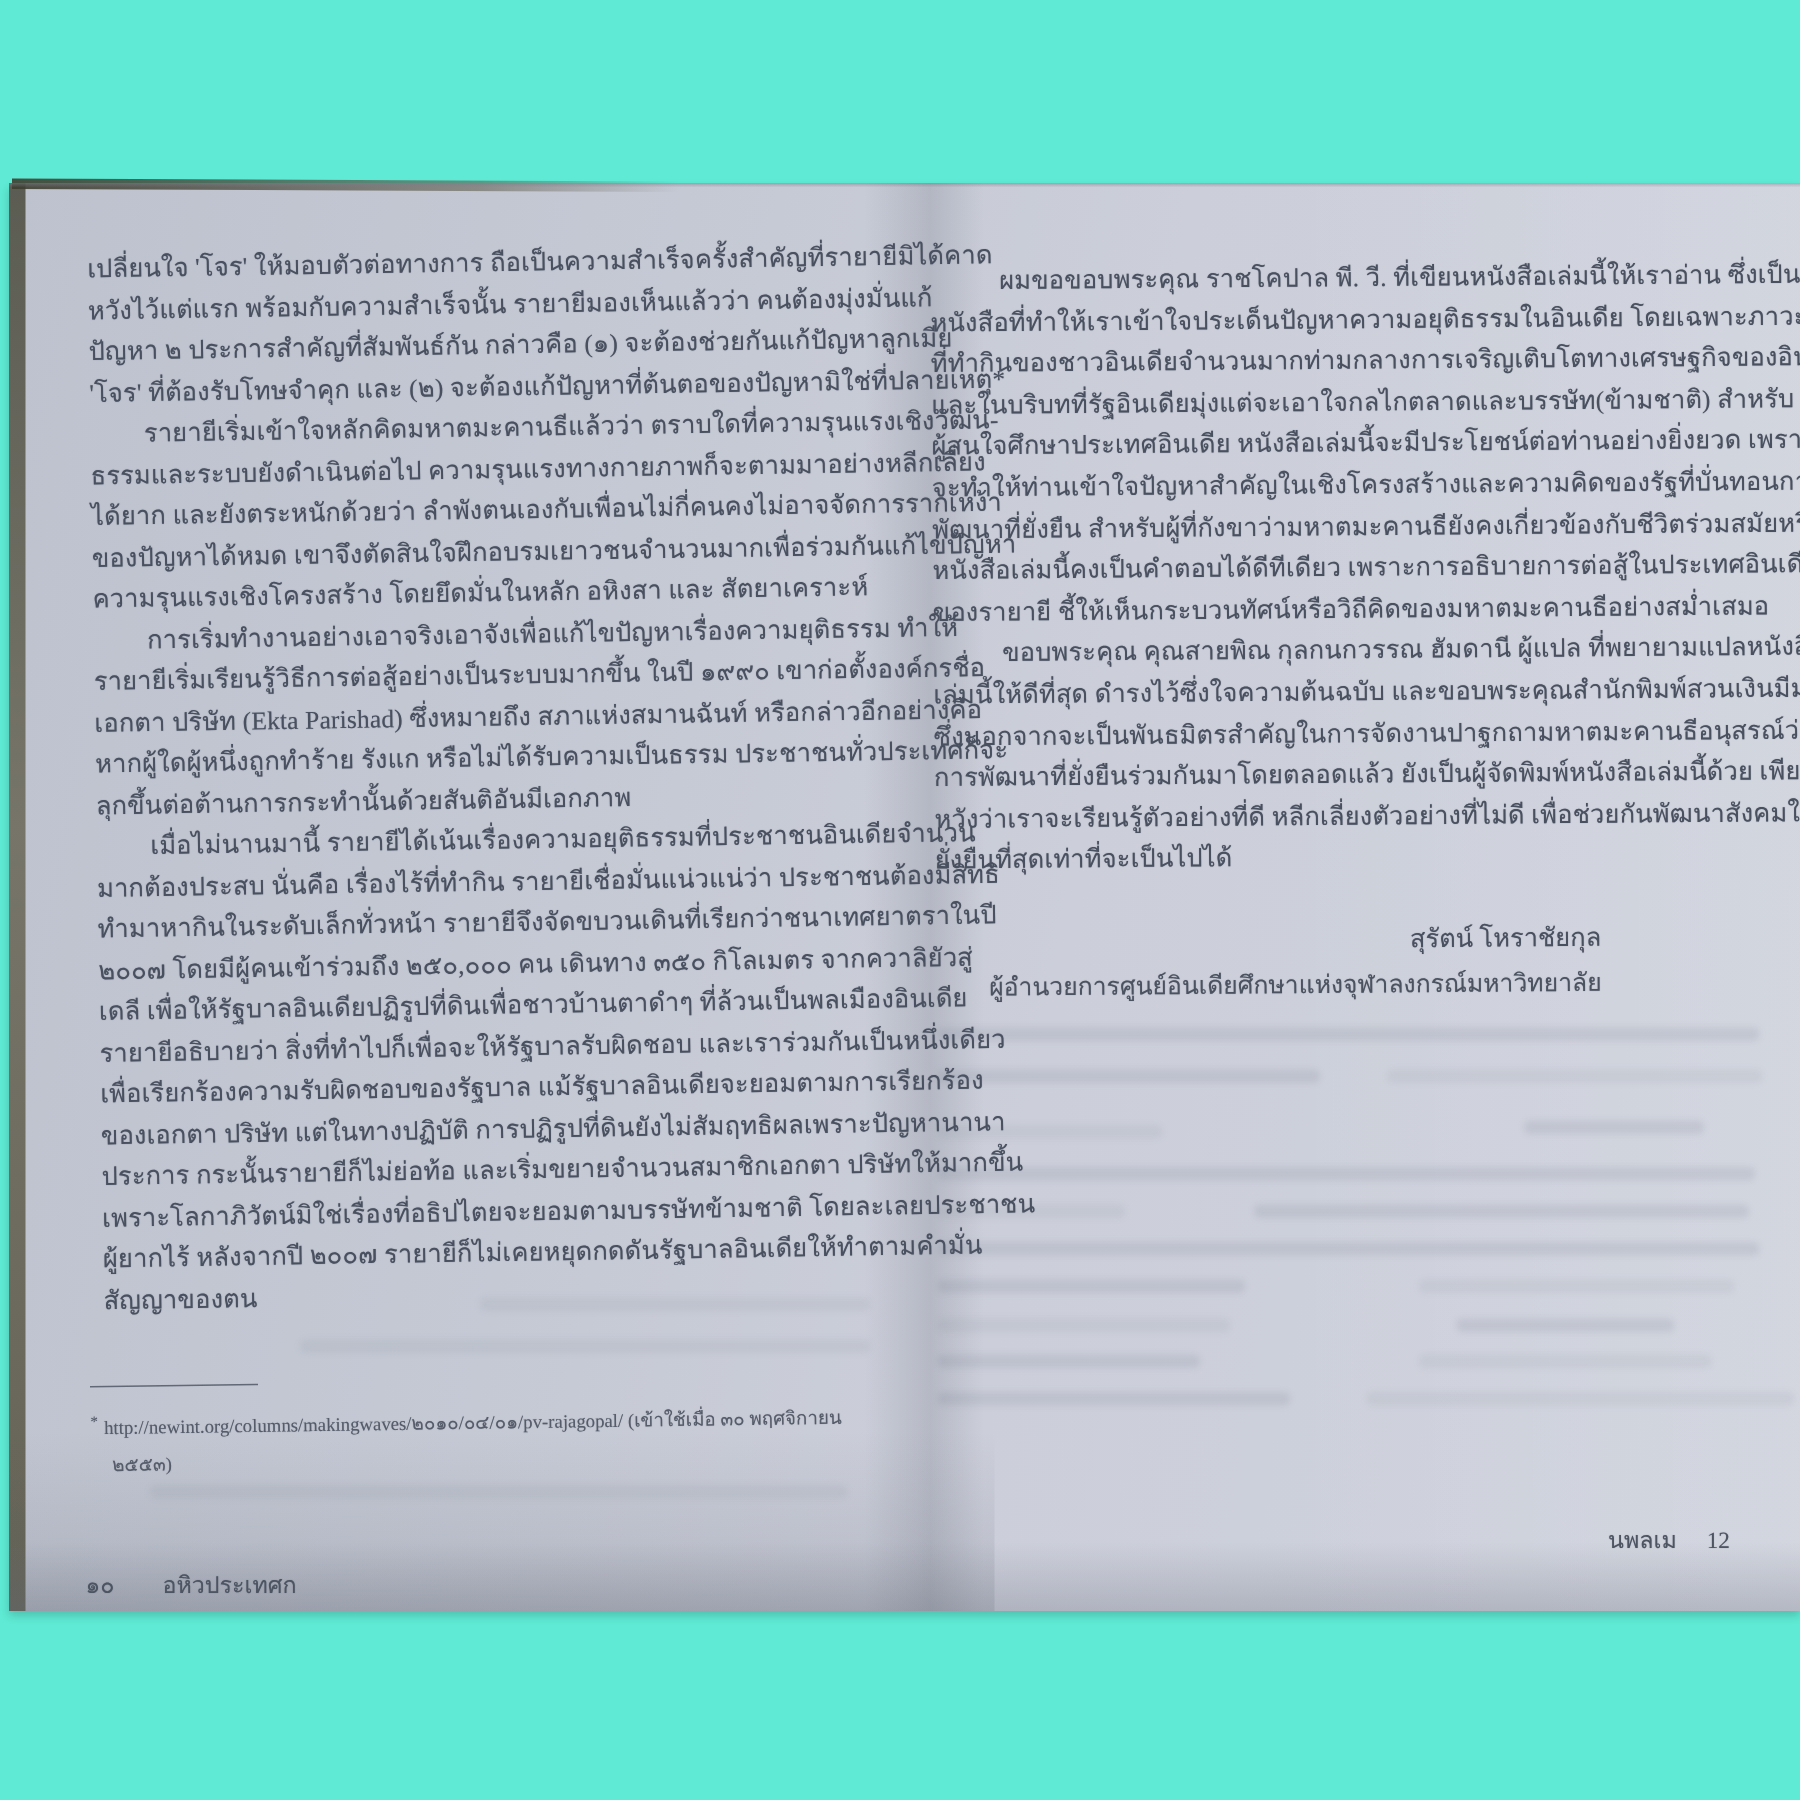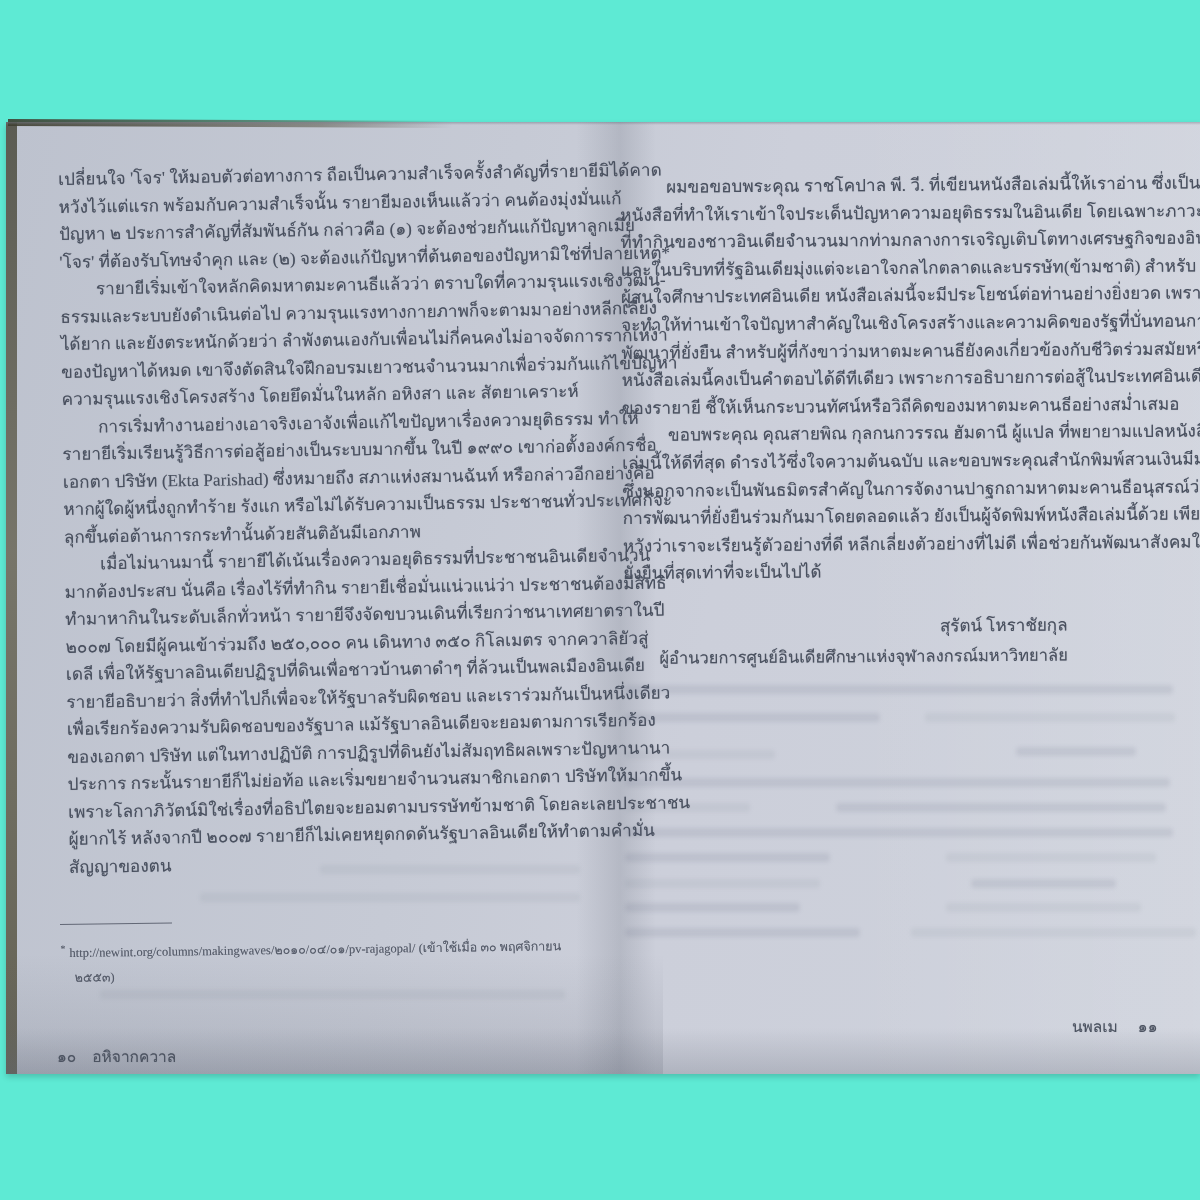--- a/index.html
+++ b/index.html
@@ -65,21 +65,21 @@
   .signature .sig-title{font-size:16.5px;line-height:30px;color:#4b5260;text-shadow:0 0 .7px rgba(73,80,95,.5);}
 
   .footnote{position:absolute;left:54px;top:802px;width:530px;color:#565c6a;transform:rotate(-.8deg);transform-origin:left top;}
   .fn-rule{width:112px;height:1px;background:rgba(75,80,95,.8);margin-bottom:9px;}
   .fn-line{font-size:12.5px;line-height:29px;white-space:nowrap;text-shadow:0 0 .6px rgba(86,92,106,.5);}
   .fn-line sup{font-size:10px;margin-right:4px;}
   .fn-line2{font-size:12.5px;line-height:20px;padding-left:14px;text-shadow:0 0 .6px rgba(86,92,106,.5);}
 
   .footer{position:absolute;font-size:15.5px;color:#4d5462;text-shadow:0 0 .7px rgba(77,84,98,.5);}
   .footer-left{left:51px;top:922px;}
-  .footer-left .fnum{margin-right:16px;}
+  .footer-left .fnum{margin-right:32px;}
   .footer-right{left:1066px;top:892px;}
   .footer-right .fnum{margin-left:20px;}
 
   
   .ghost{position:absolute;height:9px;border-radius:4px;background:rgba(93,99,120,.13);filter:blur(2px);}
   .ghost.faint{background:rgba(93,99,120,.08);}
 </style>
 </head>
 <body>
 
@@ -123,21 +123,21 @@
         <div class="line">สัญญาของตน</div>
       </div>
 
     <div class="footnote">
       <div class="fn-rule"></div>
       <div class="fn-line"><sup>*</sup><span>http://newint.org/columns/makingwaves/๒๐๑๐/๐๔/๐๑/pv-rajagopal/ (เข้าใช้เมื่อ ๓๐ พฤศจิกายน</span></div>
       <div class="fn-line2">๒๕๕๓)</div>
     </div>
 
     <div class="footer footer-left">
-      <span class="fnum">๑๐</span><span>อหิจากควาล</span>
+      <span class="fnum">๑๐</span><span>อหิวประเทศก</span>
     </div>
 
     <div class="ghost faint" style="left:314px;top:743px;width:260px;"></div>
     <div class="ghost faint" style="left:194px;top:771px;width:380px;"></div>
     <div class="ghost faint" style="left:94px;top:868px;width:465px;"></div>
 
     <div class="col col-right">
       <div>
           <div class="line indent">ผมขอขอบพระคุณ ราชโคปาล พี. วี. ที่เขียนหนังสือเล่มนี้ให้เราอ่าน ซึ่งเป็น</div>
           <div class="line">หนังสือที่ทำให้เราเข้าใจประเด็นปัญหาความอยุติธรรมในอินเดีย โดยเฉพาะภาวะไร้</div>
@@ -155,21 +155,21 @@
           <div class="line">หวังว่าเราจะเรียนรู้ตัวอย่างที่ดี หลีกเลี่ยงตัวอย่างที่ไม่ดี เพื่อช่วยกันพัฒนาสังคมให้</div>
           <div class="line">ยั่งยืนที่สุดเท่าที่จะเป็นไปได้</div>
         </div>
       <div class="signature">
         <div class="sig-name">สุรัตน์ โหราชัยกุล</div>
         <div class="sig-title">ผู้อำนวยการศูนย์อินเดียศึกษาแห่งจุฬาลงกรณ์มหาวิทยาลัย</div>
       </div>
     </div>
 
     <div class="footer footer-right">
-      <span>นพลเม</span><span class="fnum">๑๑</span>
+      <span>นพลเม</span><span class="fnum">12</span>
     </div>
 
     <div class="ghost" style="left:619px;top:563px;width:548px;"></div>
     <div class="ghost" style="left:619px;top:591px;width:255px;"></div>
     <div class="ghost faint" style="left:919px;top:591px;width:250px;"></div>
     <div class="ghost faint" style="left:619px;top:628px;width:150px;"></div>
     <div class="ghost" style="left:1010px;top:625px;width:120px;"></div>
     <div class="ghost" style="left:619px;top:656px;width:545px;"></div>
     <div class="ghost faint" style="left:619px;top:681px;width:125px;"></div>
     <div class="ghost" style="left:830px;top:681px;width:330px;"></div>

